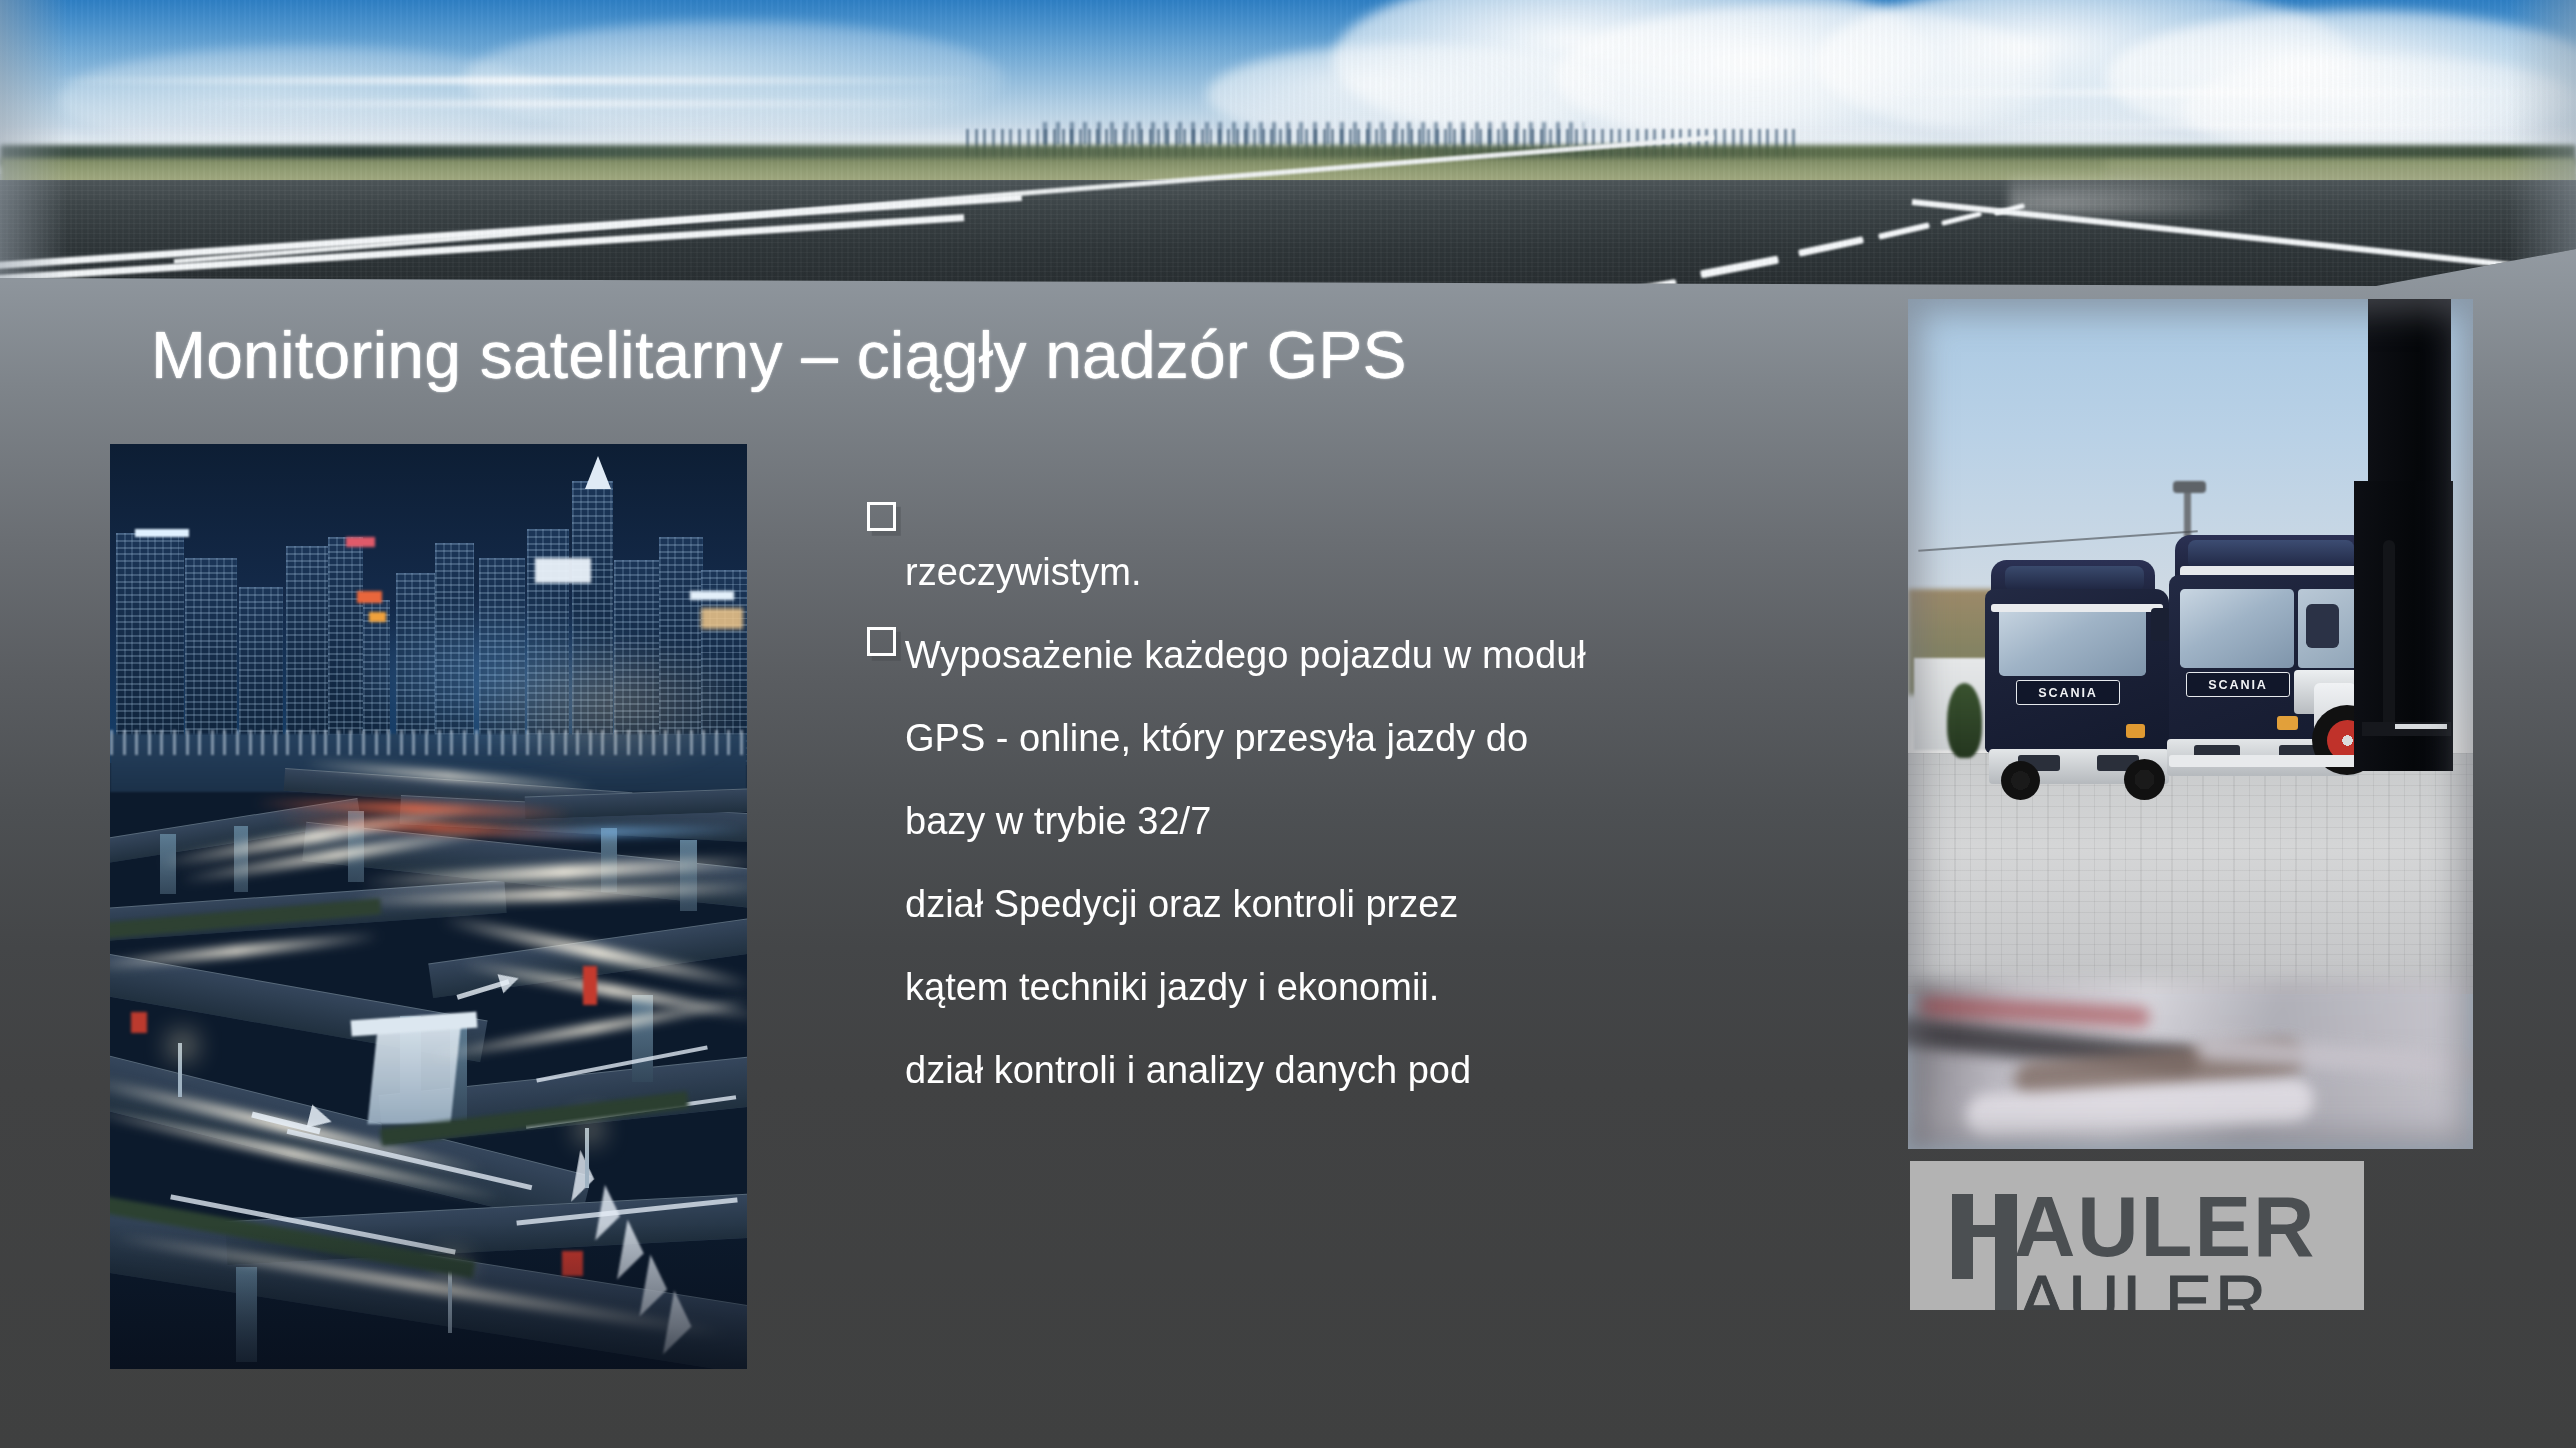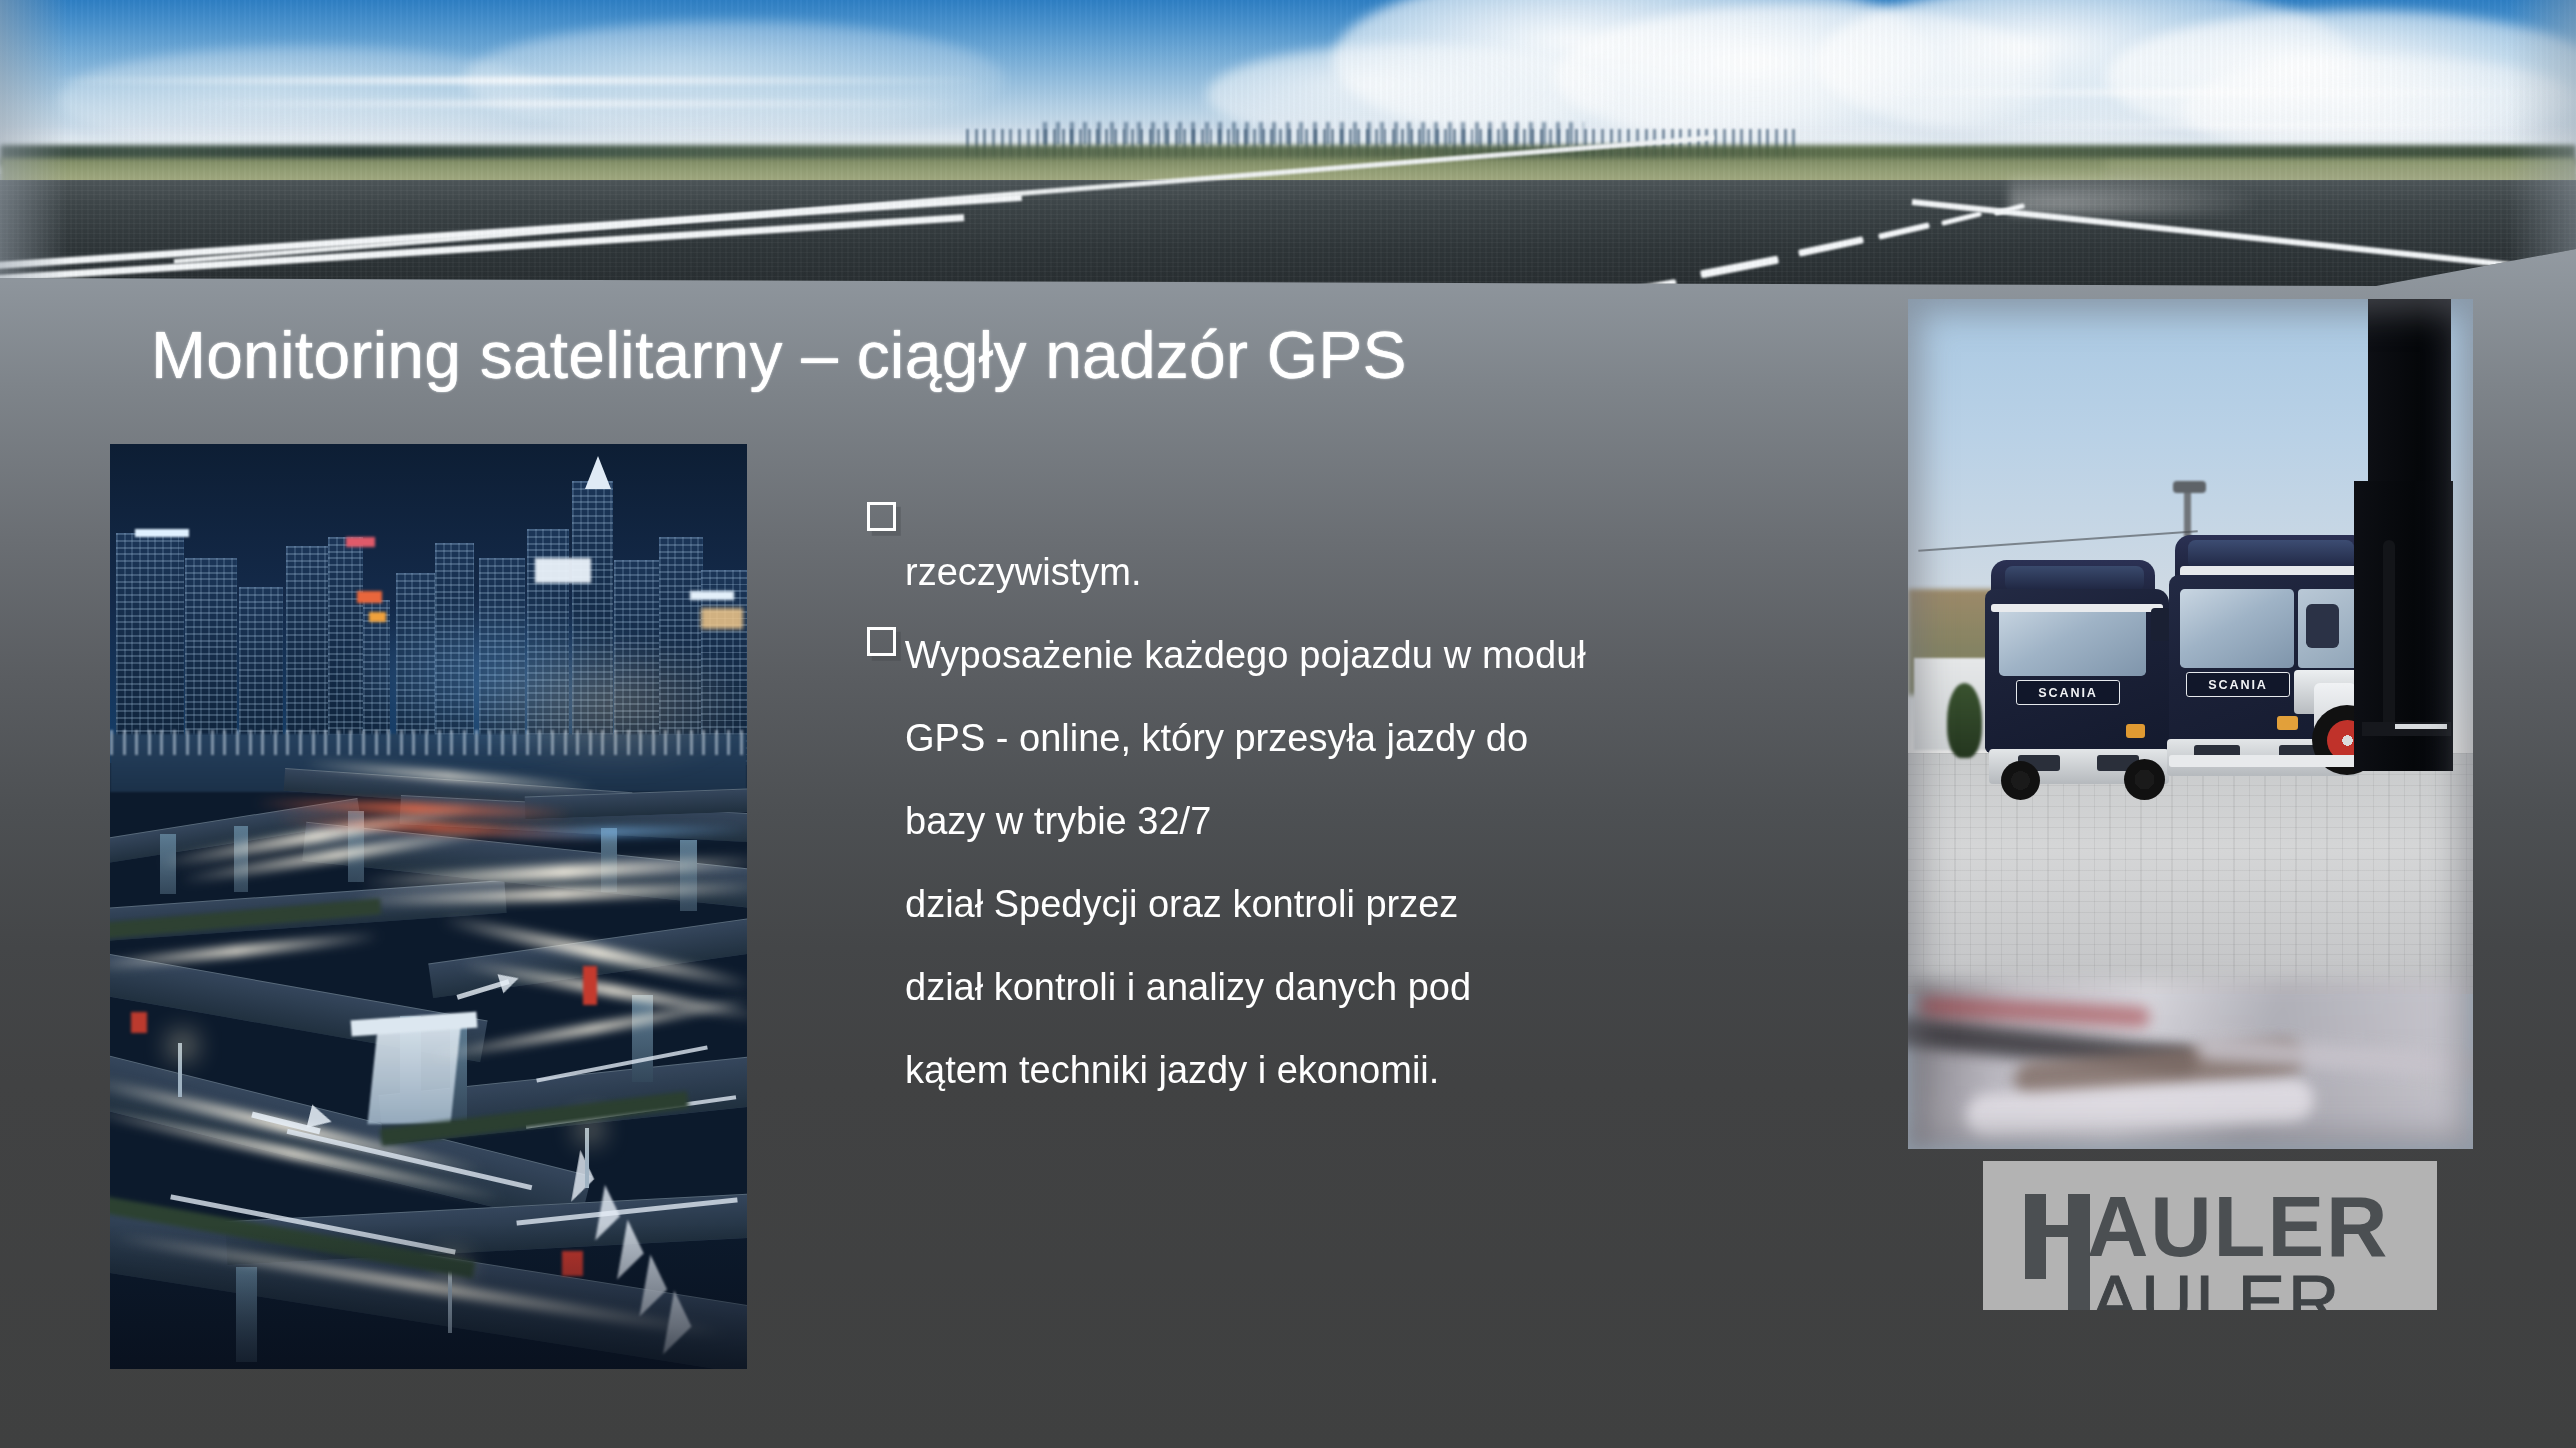--- a/index.html
+++ b/index.html
@@ -293,21 +293,21 @@
   .bullet-text {
     font-size:38px; line-height:83px; color:#ffffff; font-weight:400;
     letter-spacing:0.1px;
   }
   .cont-line {
     font-size:38px; line-height:83px; color:#ffffff; padding-left:38px;
   }
 
   
   #logo {
-    position:absolute; left:1983px; top:1161px; width:454px; height:149px;
+    position:absolute; left:1910px; top:1161px; width:454px; height:149px;
     background:#b3b3b3; overflow:hidden;
   }
   .lg-hbar-left  { position:absolute; left:42px; top:33px;  width:21px; height:85px;  background:#4b4f52; }
   .lg-hbar-cross { position:absolute; left:42px; top:64px;  width:64px; height:11.6px;  background:#4b4f52; }
   .lg-hbar-right { position:absolute; left:85px; top:33px;  width:22px; height:150px; background:#4b4f52; }
   .lg-hauler {
     position:absolute; left:104px; top:23px;
     font-size:85px; font-weight:700; letter-spacing:1.9px; color:#4b4f52;
     line-height:1; font-family:"Liberation Sans", sans-serif;
   }
@@ -542,22 +542,22 @@
     <div class="cont-line">rzeczywistym.</div>
 
     <div class="bullet-item">
       <div class="bullet-box"></div>
       <div class="bullet-text">Wyposażenie każdego pojazdu w moduł</div>
     </div>
     <div class="cont-line">GPS - online, który przesyła jazdy do</div>
     <div class="cont-line">bazy w trybie 32/7</div>
 
     <div class="cont-line">dział Spedycji oraz kontroli przez</div>
+    <div class="cont-line">kątem techniki jazdy i ekonomii.</div>
     <div class="cont-line">dział kontroli i analizy danych pod</div>
-    <div class="cont-line">kątem techniki jazdy i ekonomii.</div>
   </div>
 
   <div id="logo">
     <div class="lg-hbar-left"></div>
     <div class="lg-hbar-cross"></div>
     <div class="lg-hbar-right"></div>
     <div class="lg-hauler">AULER</div>
     <div class="lg-cargo">AULER</div>
   </div>
 

